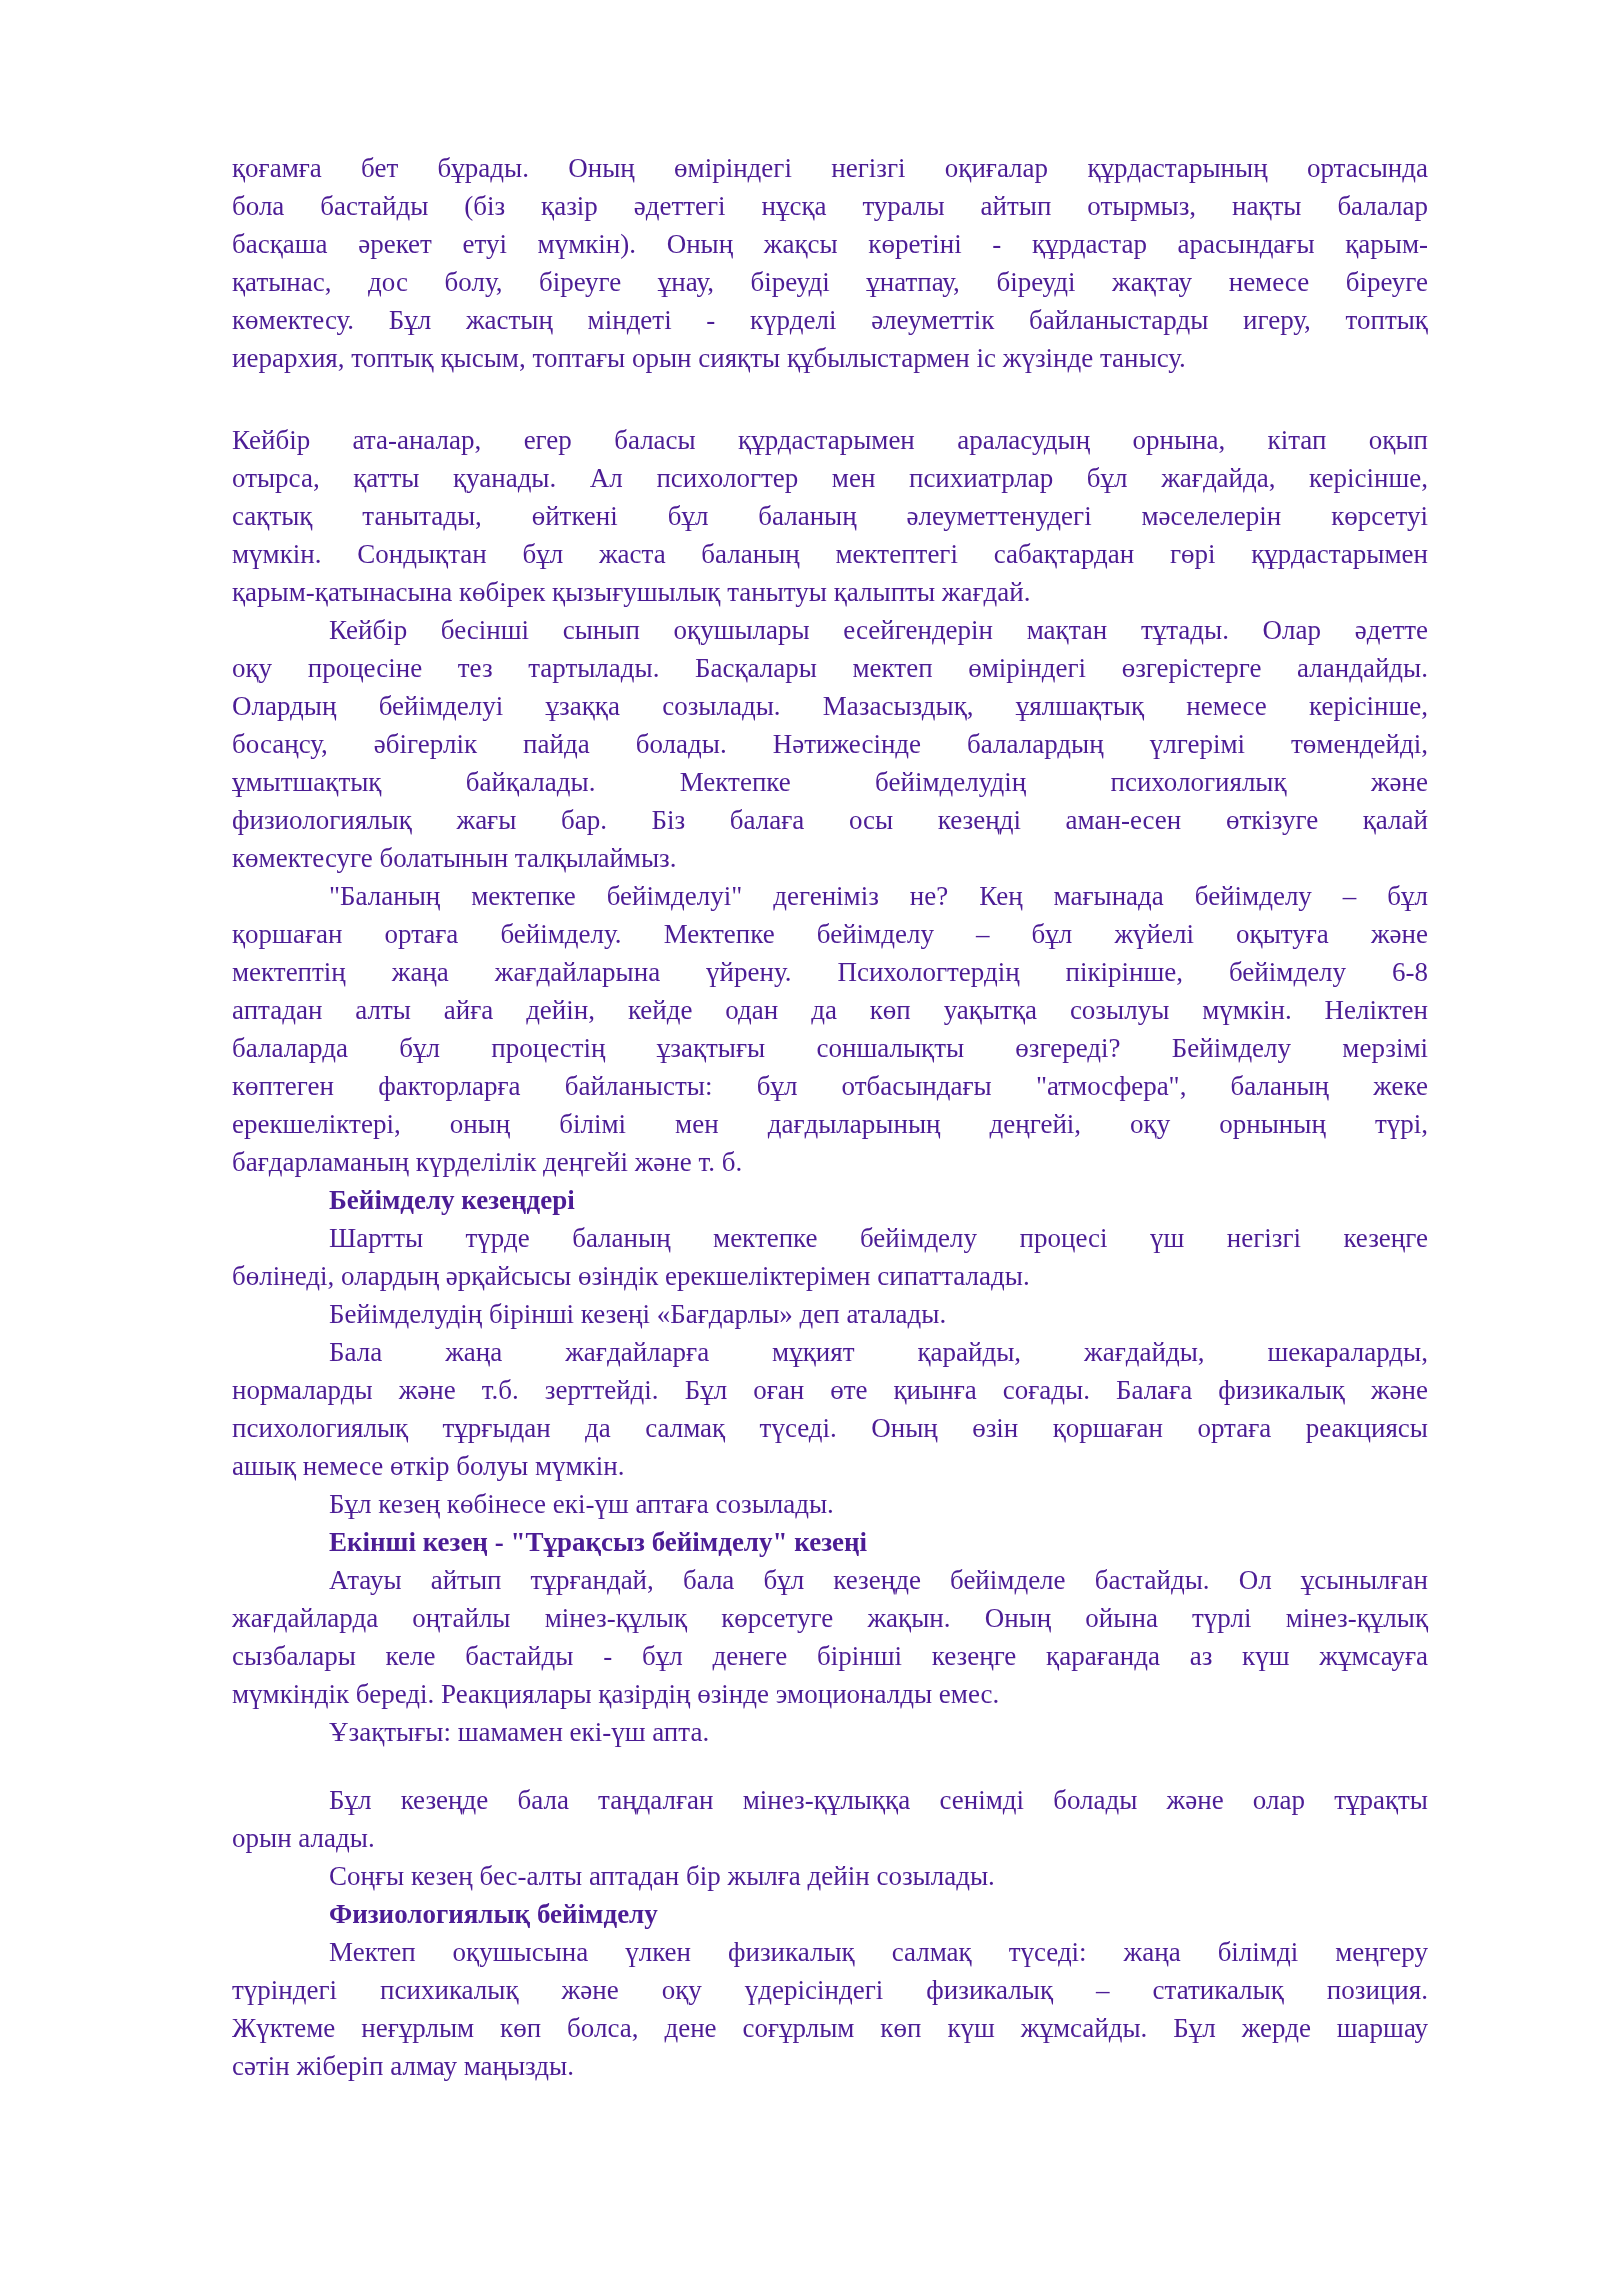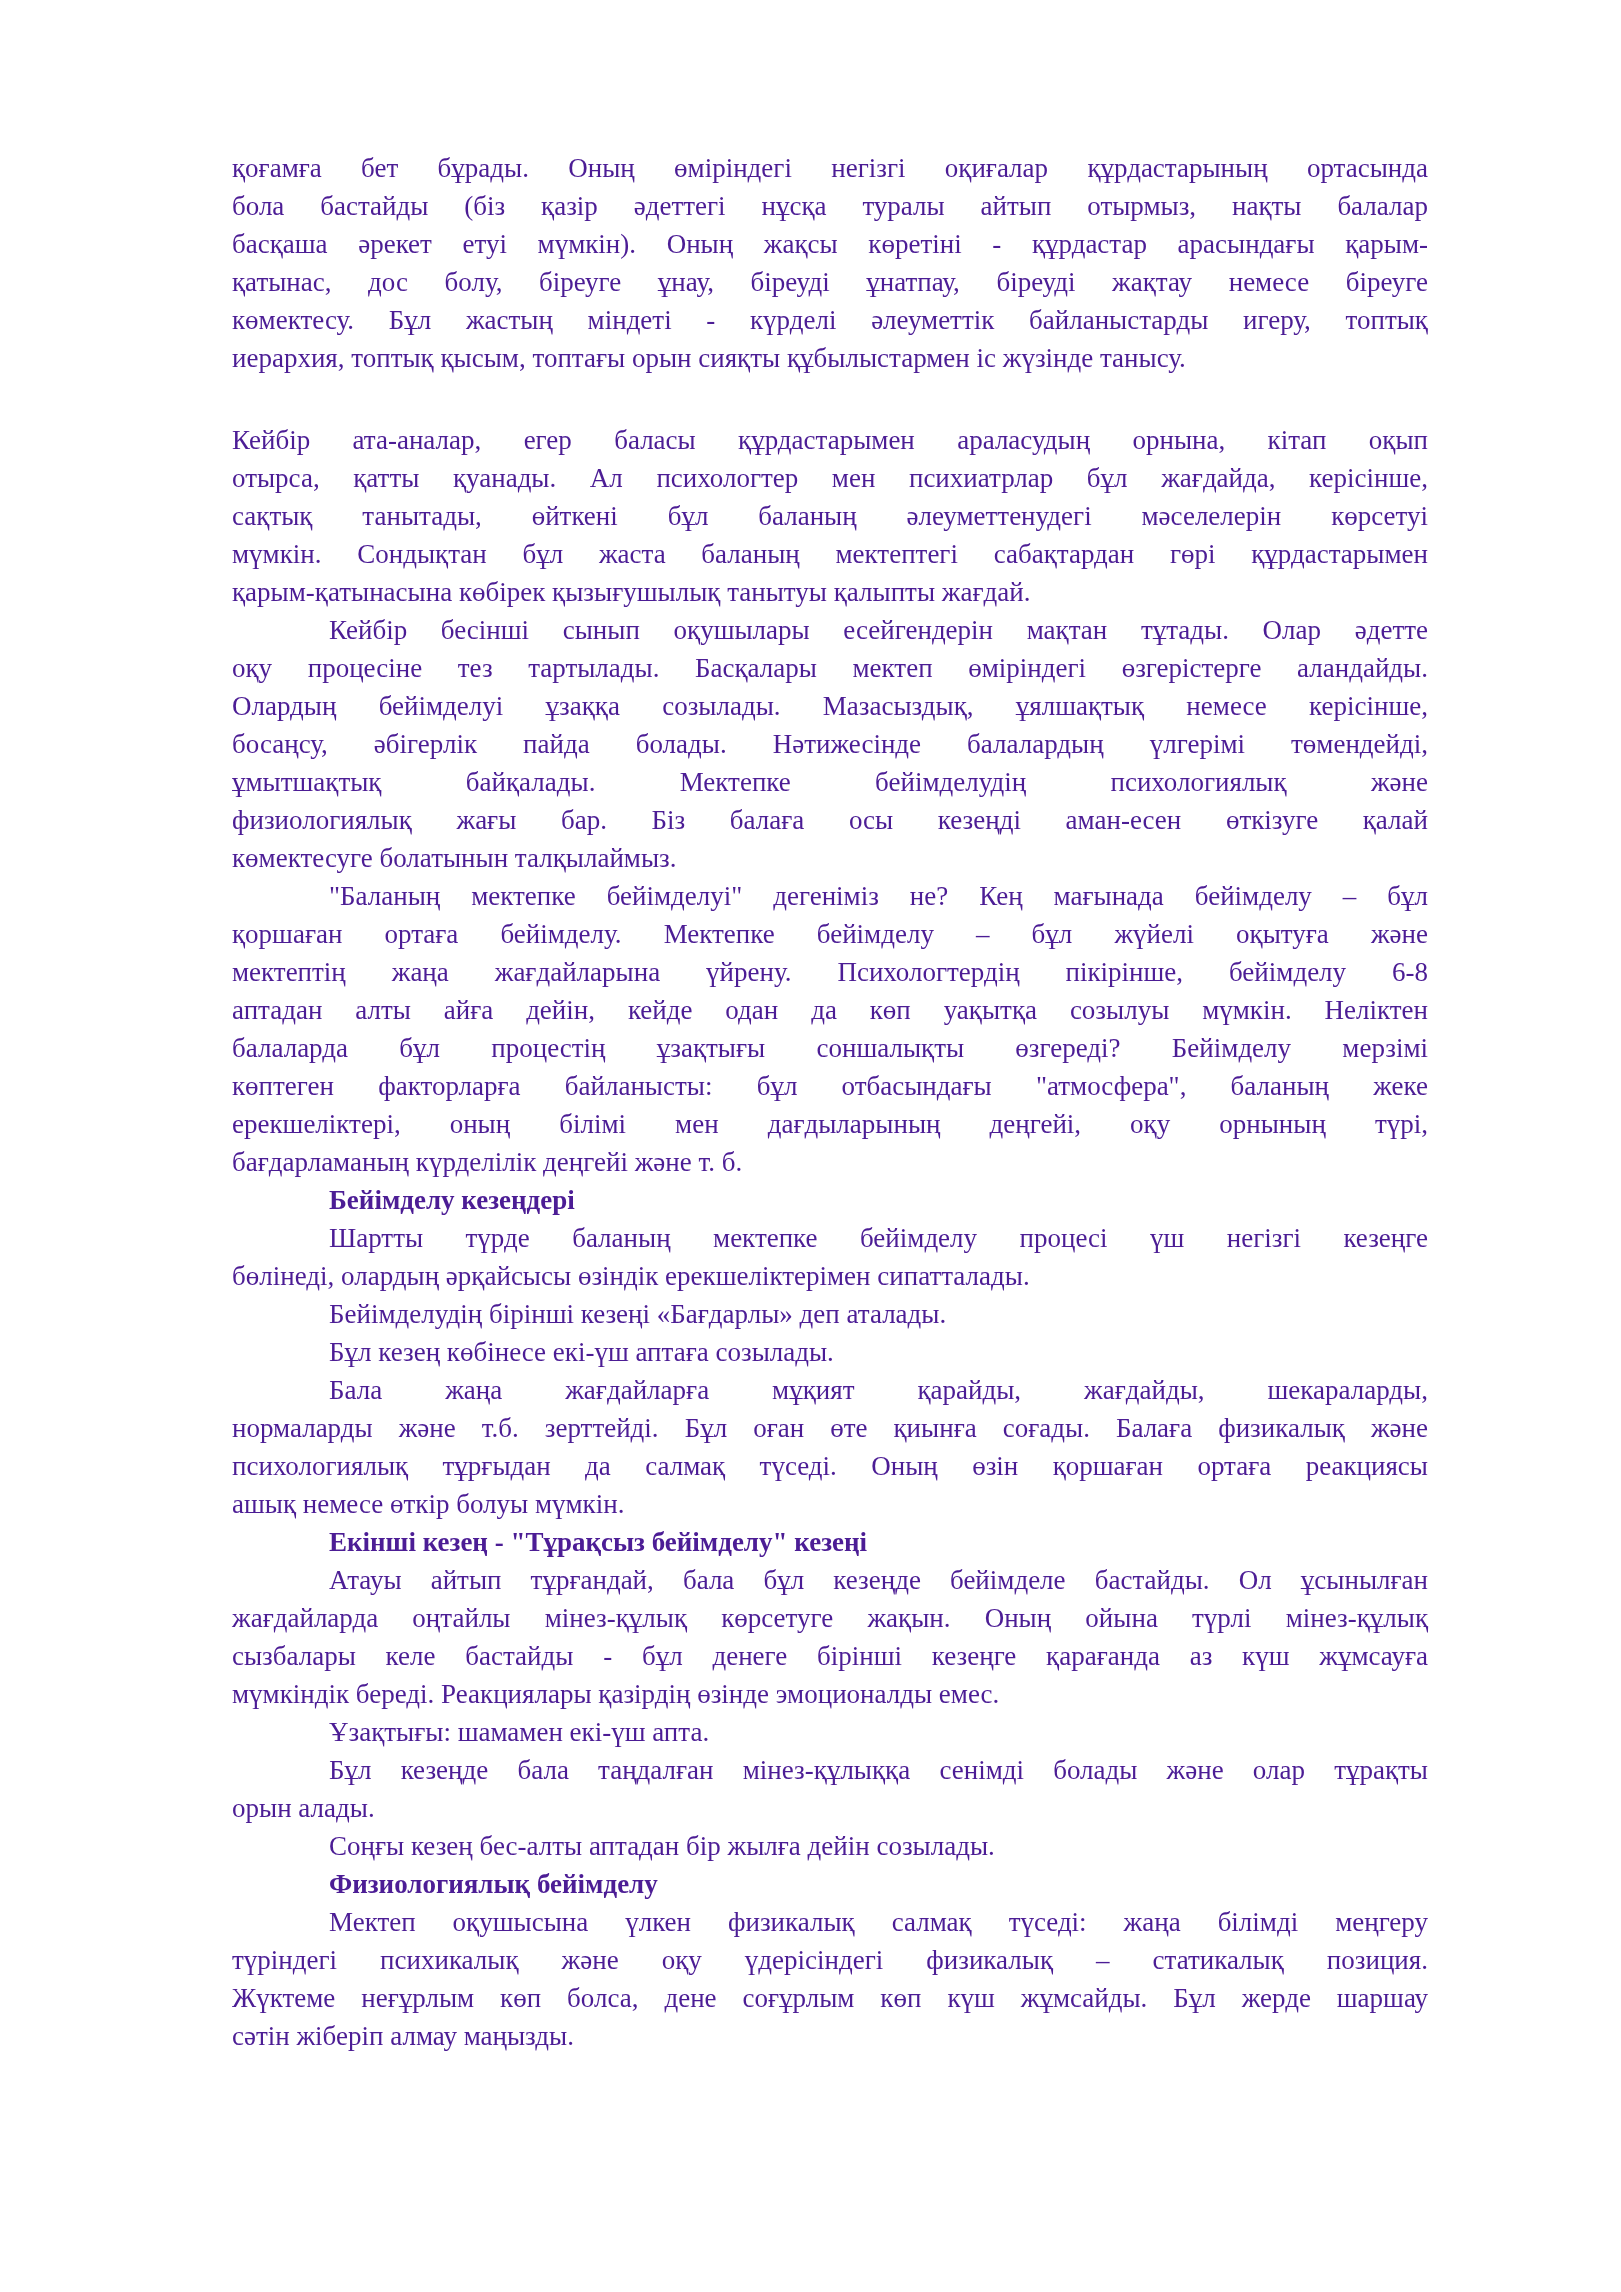--- a/index.html
+++ b/index.html
@@ -61,42 +61,42 @@
       <span class="line indent last bold" style="white-space: nowrap;">Бейімделу кезеңдері</span>
     </div>
     <div class="para">
       <span class="line indent" style="white-space: nowrap;">Шартты түрде баланың мектепке бейімделу процесі үш негізгі кезеңге</span>
       <span class="line last" style="white-space: nowrap;">бөлінеді, олардың әрқайсысы өзіндік ерекшеліктерімен сипатталады.</span>
     </div>
     <div class="para">
       <span class="line indent last" style="white-space: nowrap;">Бейімделудің бірінші кезеңі «Бағдарлы» деп аталады.</span>
     </div>
     <div class="para">
-      <span class="line indent last" style="white-space: nowrap;">Бұл кезең көбінесе екі-үш аптаға созылады.</span>
-    </div>
-    <div class="para">
       <span class="line indent" style="white-space: nowrap;">Бала жаңа жағдайларға мұқият қарайды, жағдайды, шекараларды,</span>
       <span class="line" style="white-space: nowrap;">нормаларды және т.б. зерттейді. Бұл оған өте қиынға соғады. Балаға физикалық және</span>
       <span class="line" style="white-space: nowrap;">психологиялық тұрғыдан да салмақ түседі. Оның өзін қоршаған ортаға реакциясы</span>
       <span class="line last" style="white-space: nowrap;">ашық немесе өткір болуы мүмкін.</span>
+    </div>
+    <div class="para">
+      <span class="line indent last" style="white-space: nowrap;">Бұл кезең көбінесе екі-үш аптаға созылады.</span>
     </div>
     <div class="para">
       <span class="line indent last bold" style="white-space: nowrap;">Екінші кезең - "Тұрақсыз бейімделу" кезеңі</span>
     </div>
     <div class="para">
       <span class="line indent" style="white-space: nowrap;">Атауы айтып тұрғандай, бала бұл кезеңде бейімделе бастайды. Ол ұсынылған</span>
       <span class="line" style="white-space: nowrap;">жағдайларда оңтайлы мінез-құлық көрсетуге жақын. Оның ойына түрлі мінез-құлық</span>
       <span class="line" style="white-space: nowrap;">сызбалары келе бастайды - бұл денеге бірінші кезеңге қарағанда аз күш жұмсауға</span>
       <span class="line last" style="white-space: nowrap;">мүмкіндік береді. Реакциялары қазірдің өзінде эмоционалды емес.</span>
     </div>
     <div class="para">
       <span class="line indent last" style="white-space: nowrap;">Ұзақтығы: шамамен екі-үш апта.</span>
     </div>
     <div class="para">
-      <span class="line indent" style="white-space: nowrap;">Бұл кезеңде бала таңдалған мінез-құлыққа сенімді болады және олар тұрақты</span>
+      <span class="line indent" style="white-space: nowrap; margin-top: 30px;">Бұл кезеңде бала таңдалған мінез-құлыққа сенімді болады және олар тұрақты</span>
       <span class="line last" style="white-space: nowrap;">орын алады.</span>
     </div>
     <div class="para">
       <span class="line indent last" style="white-space: nowrap;">Соңғы кезең бес-алты аптадан бір жылға дейін созылады.</span>
     </div>
     <div class="para">
       <span class="line indent last bold" style="white-space: nowrap;">Физиологиялық бейімделу</span>
     </div>
     <div class="para">
       <span class="line indent" style="white-space: nowrap;">Мектеп оқушысына үлкен физикалық салмақ түседі: жаңа білімді меңгеру</span>

